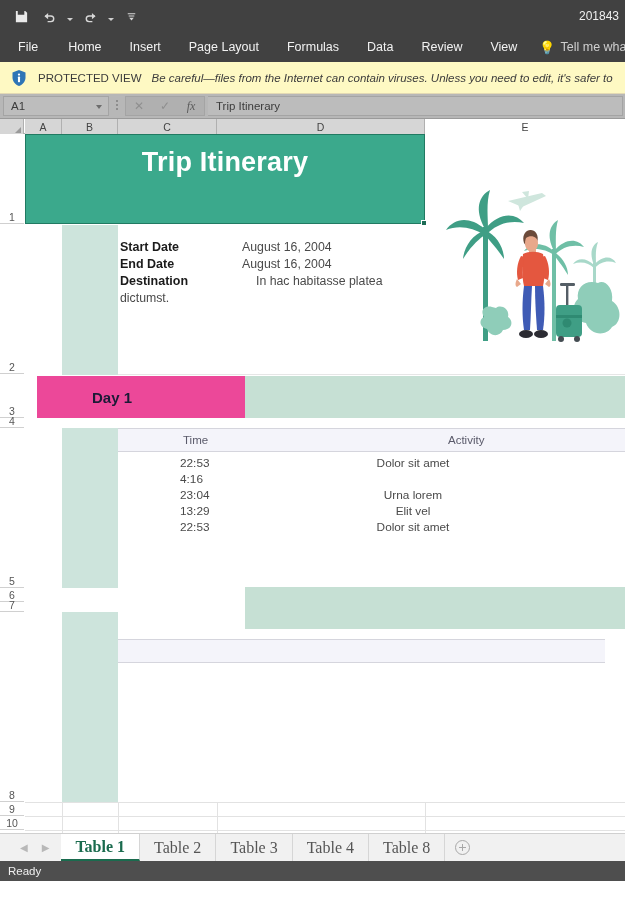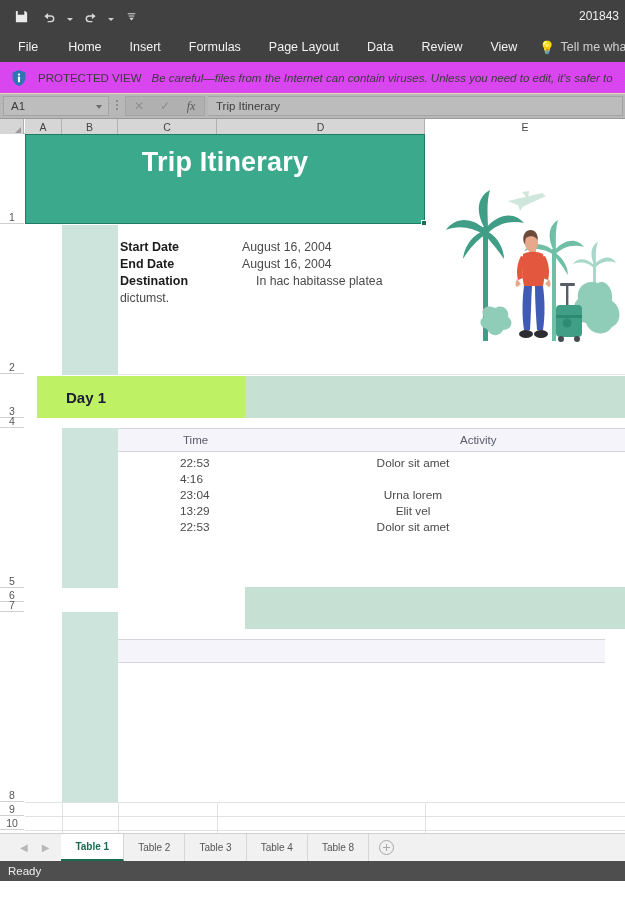--- a/index.html
+++ b/index.html
@@ -71,21 +71,21 @@
     color: #cfcfcf;
     font-size: 12.5px;
     padding-left: 8px;
     white-space: nowrap;
   }
   .bulb { color: #e8e8e8; font-size: 13px; }
 
   
   .pvbar {
     height: 32px;
-    background: #d946ef;
+    background: #fef9c3;
     border-bottom: 1px solid #e3d9b4;
     display: flex;
     align-items: center;
     padding-left: 10px;
     gap: 10px;
     overflow: hidden;
   }
   .pv-ico {
     width: 18px; height: 18px; flex: 0 0 18px;
     display: flex; align-items: center; justify-content: center;
@@ -252,24 +252,24 @@
     color: #1b1b1b;
     line-height: 17px;
   }
   .val-txt {
     font-size: 12.3px;
     color: #4a4a4a;
     line-height: 17px;
   }
 
   .day-left {
-    background: #bef264;
+    background: #ec4899;
     display: flex;
     align-items: center;
-    padding-left: 29px;
+    padding-left: 55px;
     font-size: 15px;
     font-weight: bold;
     color: #1b1b36;
   }
   .day-right { background: #c6e0d4; }
 
   .thead-band {
     background: #f4f4fa;
     border-top: 1px solid #d5d5dd;
     border-bottom: 1px solid #d5d5dd;
@@ -309,24 +309,25 @@
     border-top: 1px solid #d0d0d0;
     display: flex;
     align-items: stretch;
     padding-left: 6px;
   }
   .navarrows { display: flex; align-items: center; gap: 14px; padding: 0 12px 0 14px; }
   .navarrow { color: #b8b8b8; font-size: 10px; }
   .stab {
     padding: 0 14px;
     display: flex; align-items: center;
-    font-size: 10px;
+    font-size: 16px;
     color: #555;
     border-right: 1px solid #d6d6d6;
     background: #f1f1f1;
+    font-family: Liberation Serif, serif;
   }
   .stab.active {
     background: #ffffff;
     color: #1a6b4e;
     font-weight: bold;
     border-bottom: 2px solid #1a6b4e;
     border-right: 1px solid #d6d6d6;
   }
   .addsheet {
     width: 34px;
@@ -392,22 +393,22 @@
         </svg>
     </div>
   </div>
   <div class="win-title">201843</div>
 </div>
 
 <div class="ribbon">
   <div class="rib-tab file">File</div>
   <div class="rib-tab">Home</div>
   <div class="rib-tab">Insert</div>
+  <div class="rib-tab">Page Layout</div>
   <div class="rib-tab">Formulas</div>
-  <div class="rib-tab">Page Layout</div>
   <div class="rib-tab">Data</div>
   <div class="rib-tab">Review</div>
   <div class="rib-tab">View</div>
   <div class="tellme">
     <span class="bulb">💡</span>
     <span>Tell me wha</span>
   </div>
 </div>
 
 <div class="pvbar">
@@ -556,21 +557,21 @@
       <div style="position:absolute;left:0;top:51px;" class="val-txt">dictumst.</div>
     </div>
 
     <div class="cellblock day-left" style="left:12px;top:242px;width:208px;height:42px;">
       <span>Day 1</span>
     </div>
     <div class="cellblock day-right" style="left:220px;top:242px;width:380px;height:42px;"></div>
 
     <div class="cellblock thead-band" style="left:93px;top:294px;width:507px;height:24px;">
       <div class="th" style="left:65px;">Time</div>
-      <div class="th" style="left:342px;">Activity</div>
+      <div class="th" style="left:330px;">Activity</div>
     </div>
 
     <div class="cellblock" style="left:93px;top:318px;width:507px;height:136px;background:#ffffff;">
       <div class="row-time" style="left:62px;top:4px;">22:53</div>
       <div class="row-act" style="left:180px;top:4px;width:230px;">Dolor sit amet</div>
       <div class="row-time" style="left:62px;top:20px;">4:16</div>
       <div class="row-time" style="left:62px;top:36px;">23:04</div>
       <div class="row-act" style="left:180px;top:36px;width:230px;">Urna lorem</div>
       <div class="row-time" style="left:62px;top:52px;">13:29</div>
       <div class="row-act" style="left:180px;top:52px;width:230px;text-align:center;">Elit vel</div>

